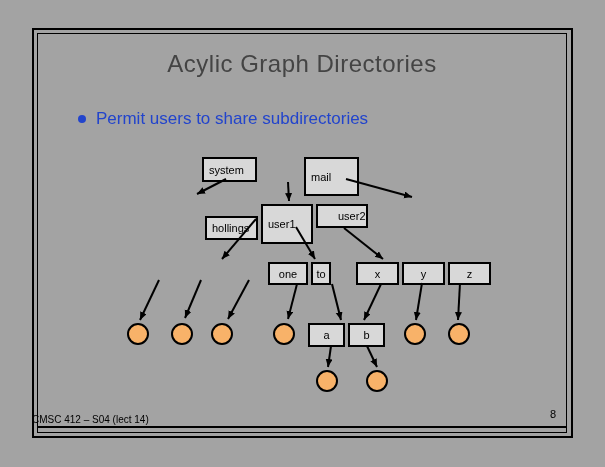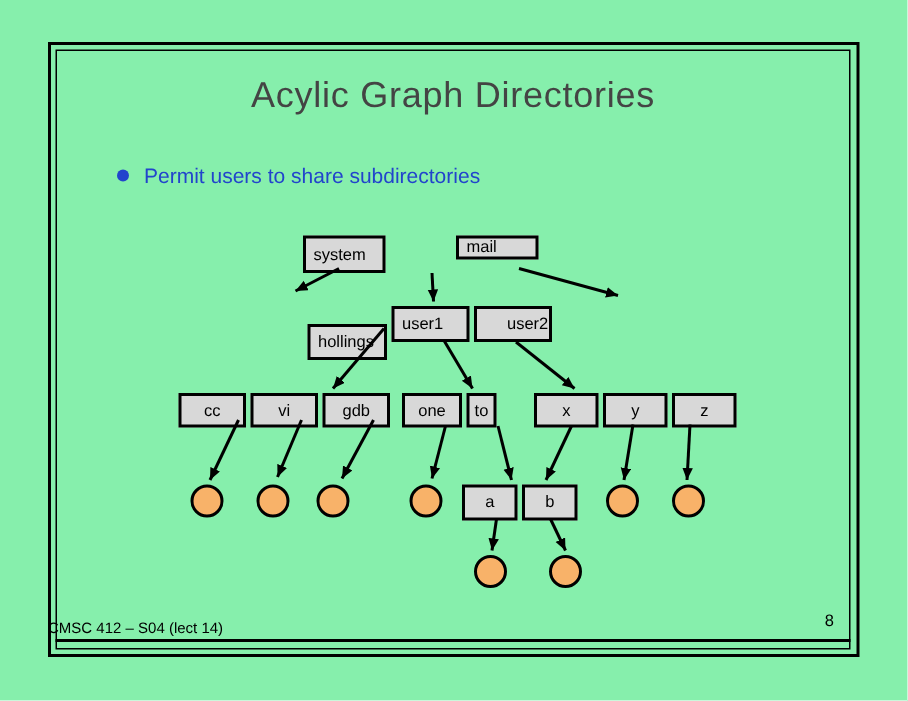--- a/index.html
+++ b/index.html
@@ -1,31 +1,31 @@
 <!DOCTYPE html>
 <html><head>
 <meta charset="utf-8">
 <style>
   * { margin:0; padding:0; box-sizing:border-box; }
   html,body { width:605px; height:467px; background:#ffffff;
               font-family:"Liberation Sans", sans-serif; }
-  .stage { position:relative; width:605px; height:467px; background:#86efac; overflow:hidden; }
+  .stage { position:relative; width:605px; height:467px; background:#a3a3a3; overflow:hidden; }
 
   .border-outer { position:absolute; left:32px; top:28px; width:541px; height:410px;
                   border:2px solid #000; }
   .border-inner { position:absolute; left:37px; top:33px; width:530px; height:400px;
                   border:1px solid #000; }
 
   .title { position:absolute; left:37px; top:50px; width:530px; text-align:center;
            font-size:24px; color:#444444; letter-spacing:0.5px; }
 
   .bullet-row { position:absolute; left:78px; top:109px; display:flex; align-items:center; }
   .bullet-dot { width:8px; height:8px; border-radius:50%; background:#2244cc;
                 margin-right:10px; flex:0 0 auto; }
-  .bullet-text { font-size:14px; color:#2244cc; }
+  .bullet-text { font-size:17px; color:#2244cc; }
 
   .dtable { position:absolute; display:flex; }
   .dcell  { background:#d8d8d8; border:2px solid #000; display:flex; align-items:center;
             font-size:11px; color:#000; overflow:hidden; }
   .dcell.padded { justify-content:flex-start; padding-left:5px; }
   .dcell.center { justify-content:center; }
   .gap3 { margin-left:3px; }
 
   .file-circle { position:absolute; width:22px; height:22px; border-radius:50%;
                  background:#f8b269; border:2px solid #000; }
@@ -50,34 +50,29 @@
 
   <div class="title">Acylic Graph Directories</div>
 
   <div class="bullet-row">
     <span class="bullet-dot"></span>
     <span class="bullet-text">Permit users to share subdirectories</span>
   </div>
 
   <div class="dtable" style="left:202px; top:157px;gap:44px;">
     <div class="dcell padded" style="width:55px; height:25px;">system</div>
-    <div class="dcell padded gap3" style="width:55px; height:16px;">mail</div>
+    <div class="dcell padded gap3" style="width:55px; height:39px;">mail</div>
   </div>
 
   <div class="dtable" style="left:205px; top:204px;">
     <div class="dcell padded" style="width:53px; height:24px;margin-top:12px;">hollings</div>
-    <div class="dcell padded gap3" style="width:52px; height:24px;">user1</div>
+    <div class="dcell padded gap3" style="width:52px; height:40px;">user1</div>
     <div class="dcell padded gap3" style="width:52px; height:24px;padding-left:20px;">user2</div>
   </div>
 
-  <div class="dtable" style="left:119px; top:262px;">
-    <div class="dcell center" style="width:45px; height:23px;">cc</div>
-    <div class="dcell center gap3" style="width:45px; height:23px;">vi</div>
-    <div class="dcell center gap3" style="width:45px; height:23px;">gdb</div>
-  </div>
 
   <div class="dtable" style="left:268px; top:262px;">
     <div class="dcell center" style="width:40px; height:23px;">one</div>
     <div class="dcell center gap3" style="width:20px; height:23px;">to</div>
   </div>
 
   <div class="dtable" style="left:356px; top:262px;">
     <div class="dcell center" style="width:43px; height:23px;">x</div>
     <div class="dcell center gap3" style="width:43px; height:23px;">y</div>
     <div class="dcell center gap3" style="width:43px; height:23px;">z</div>

